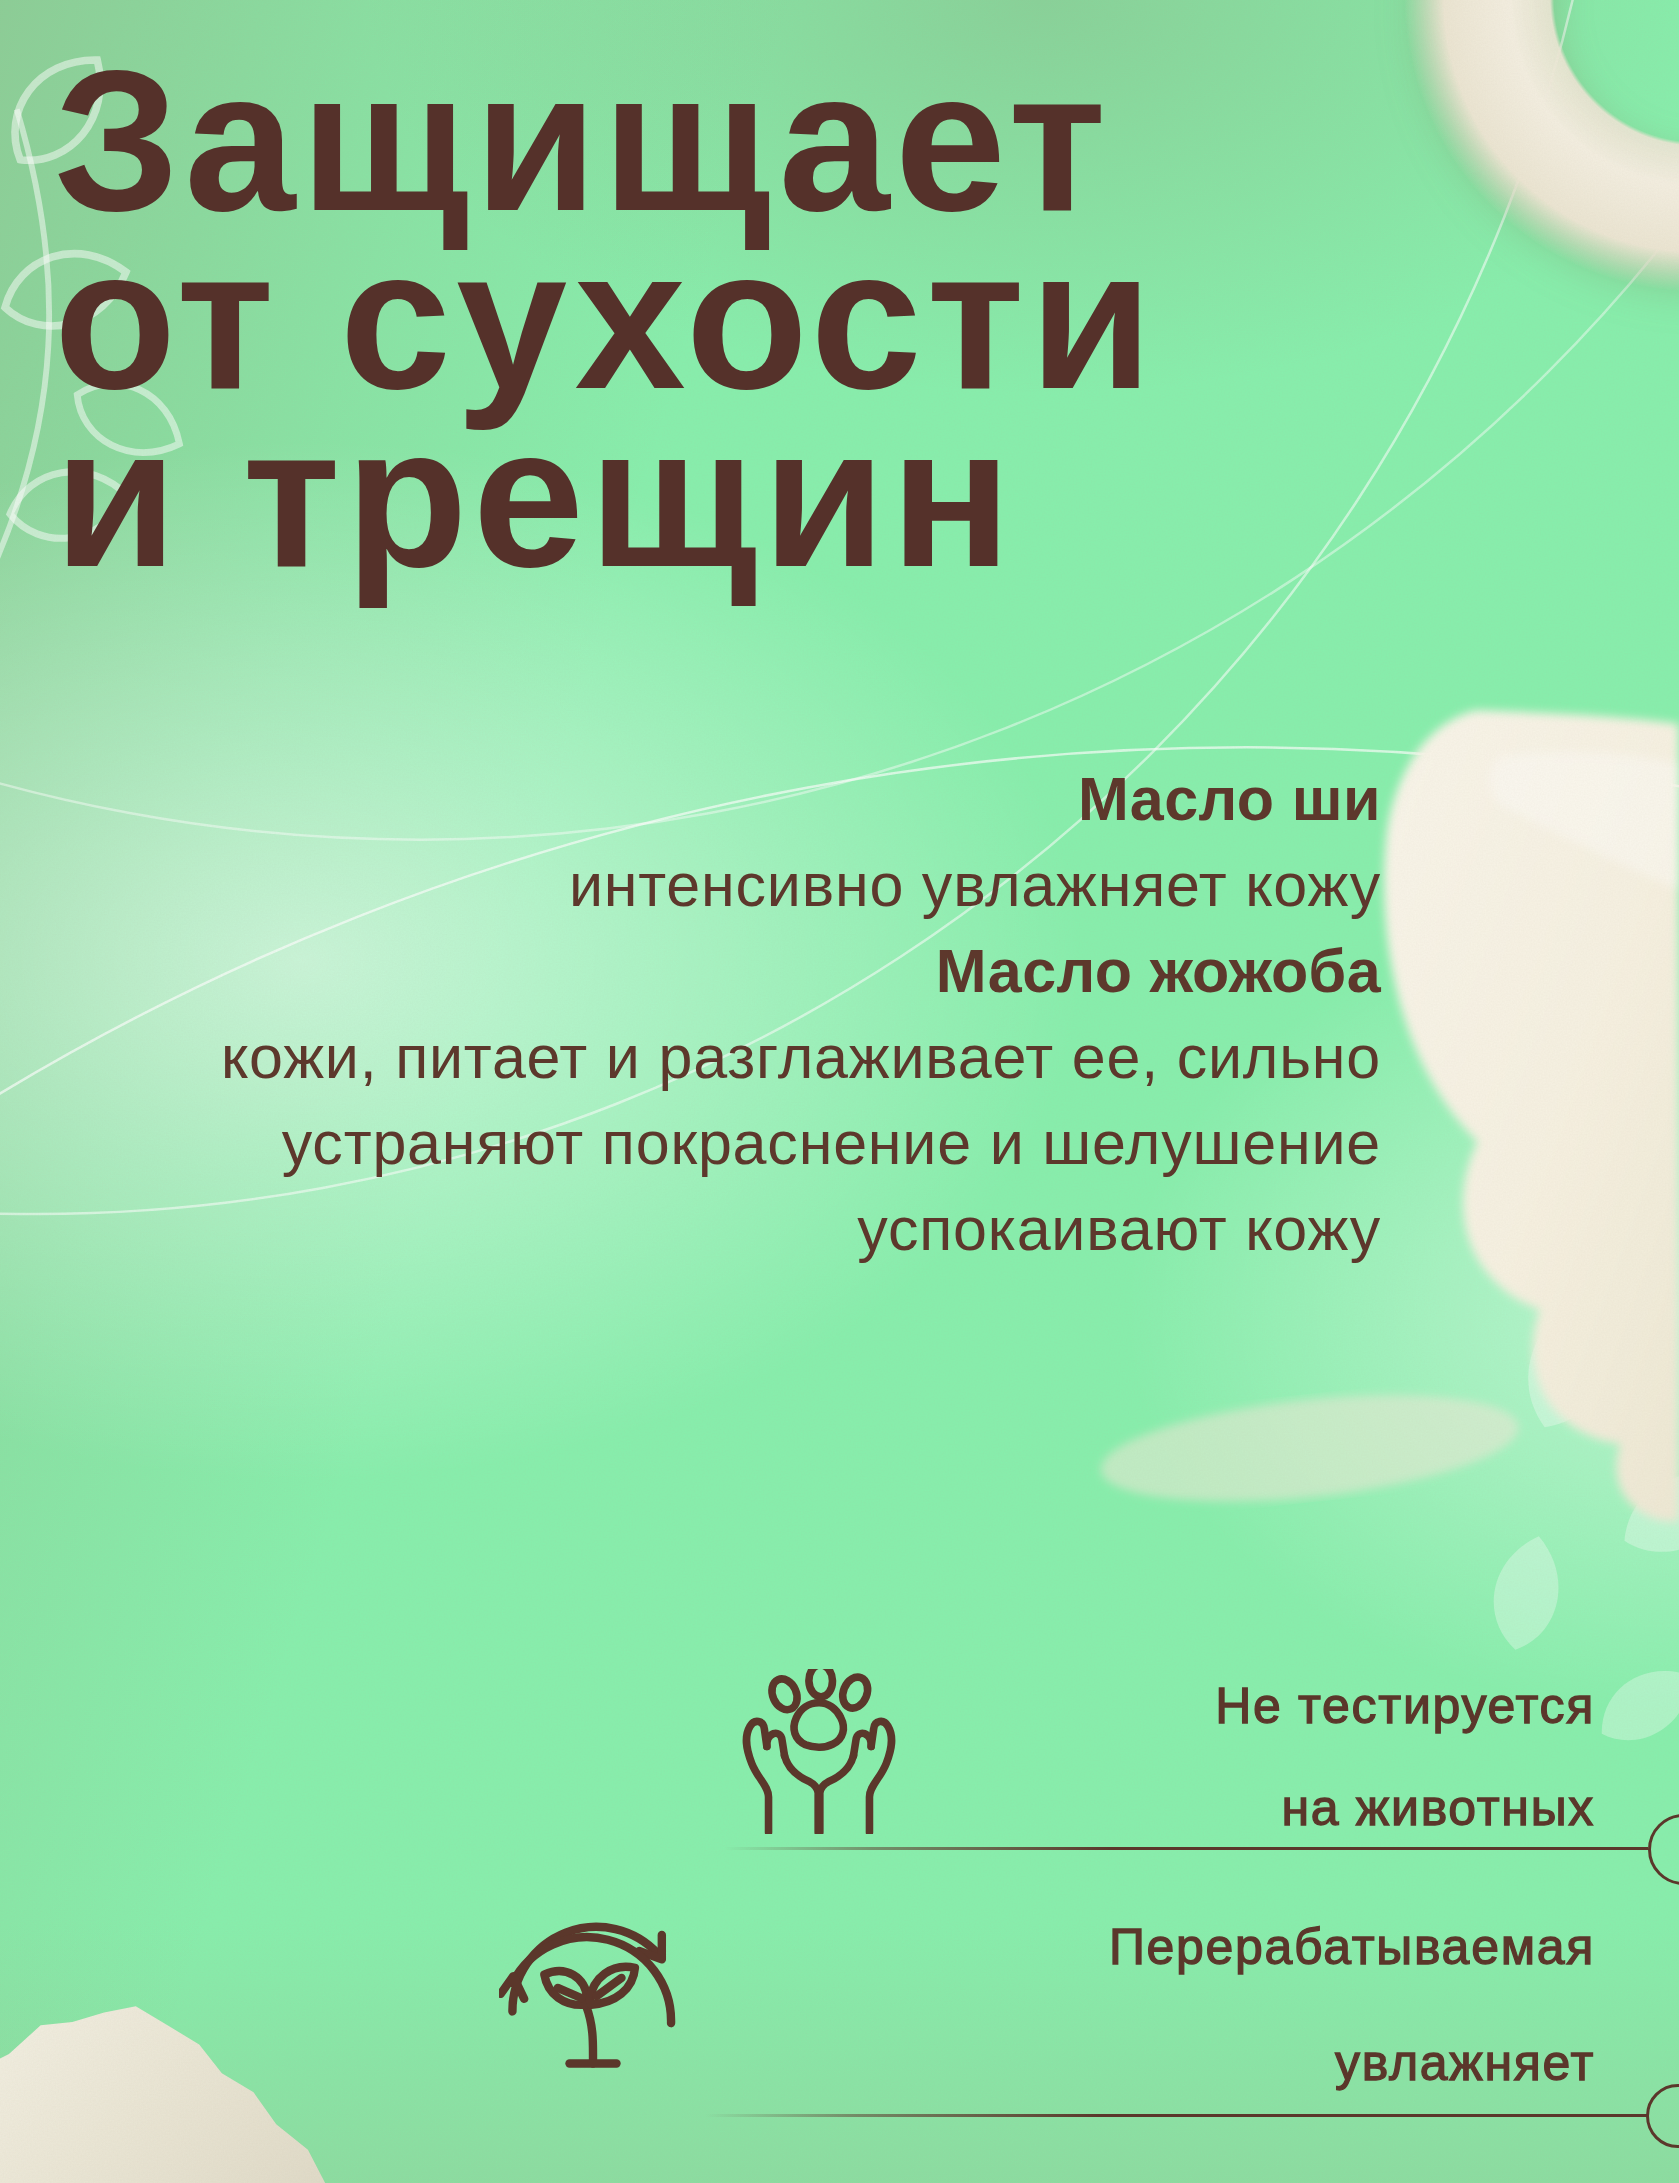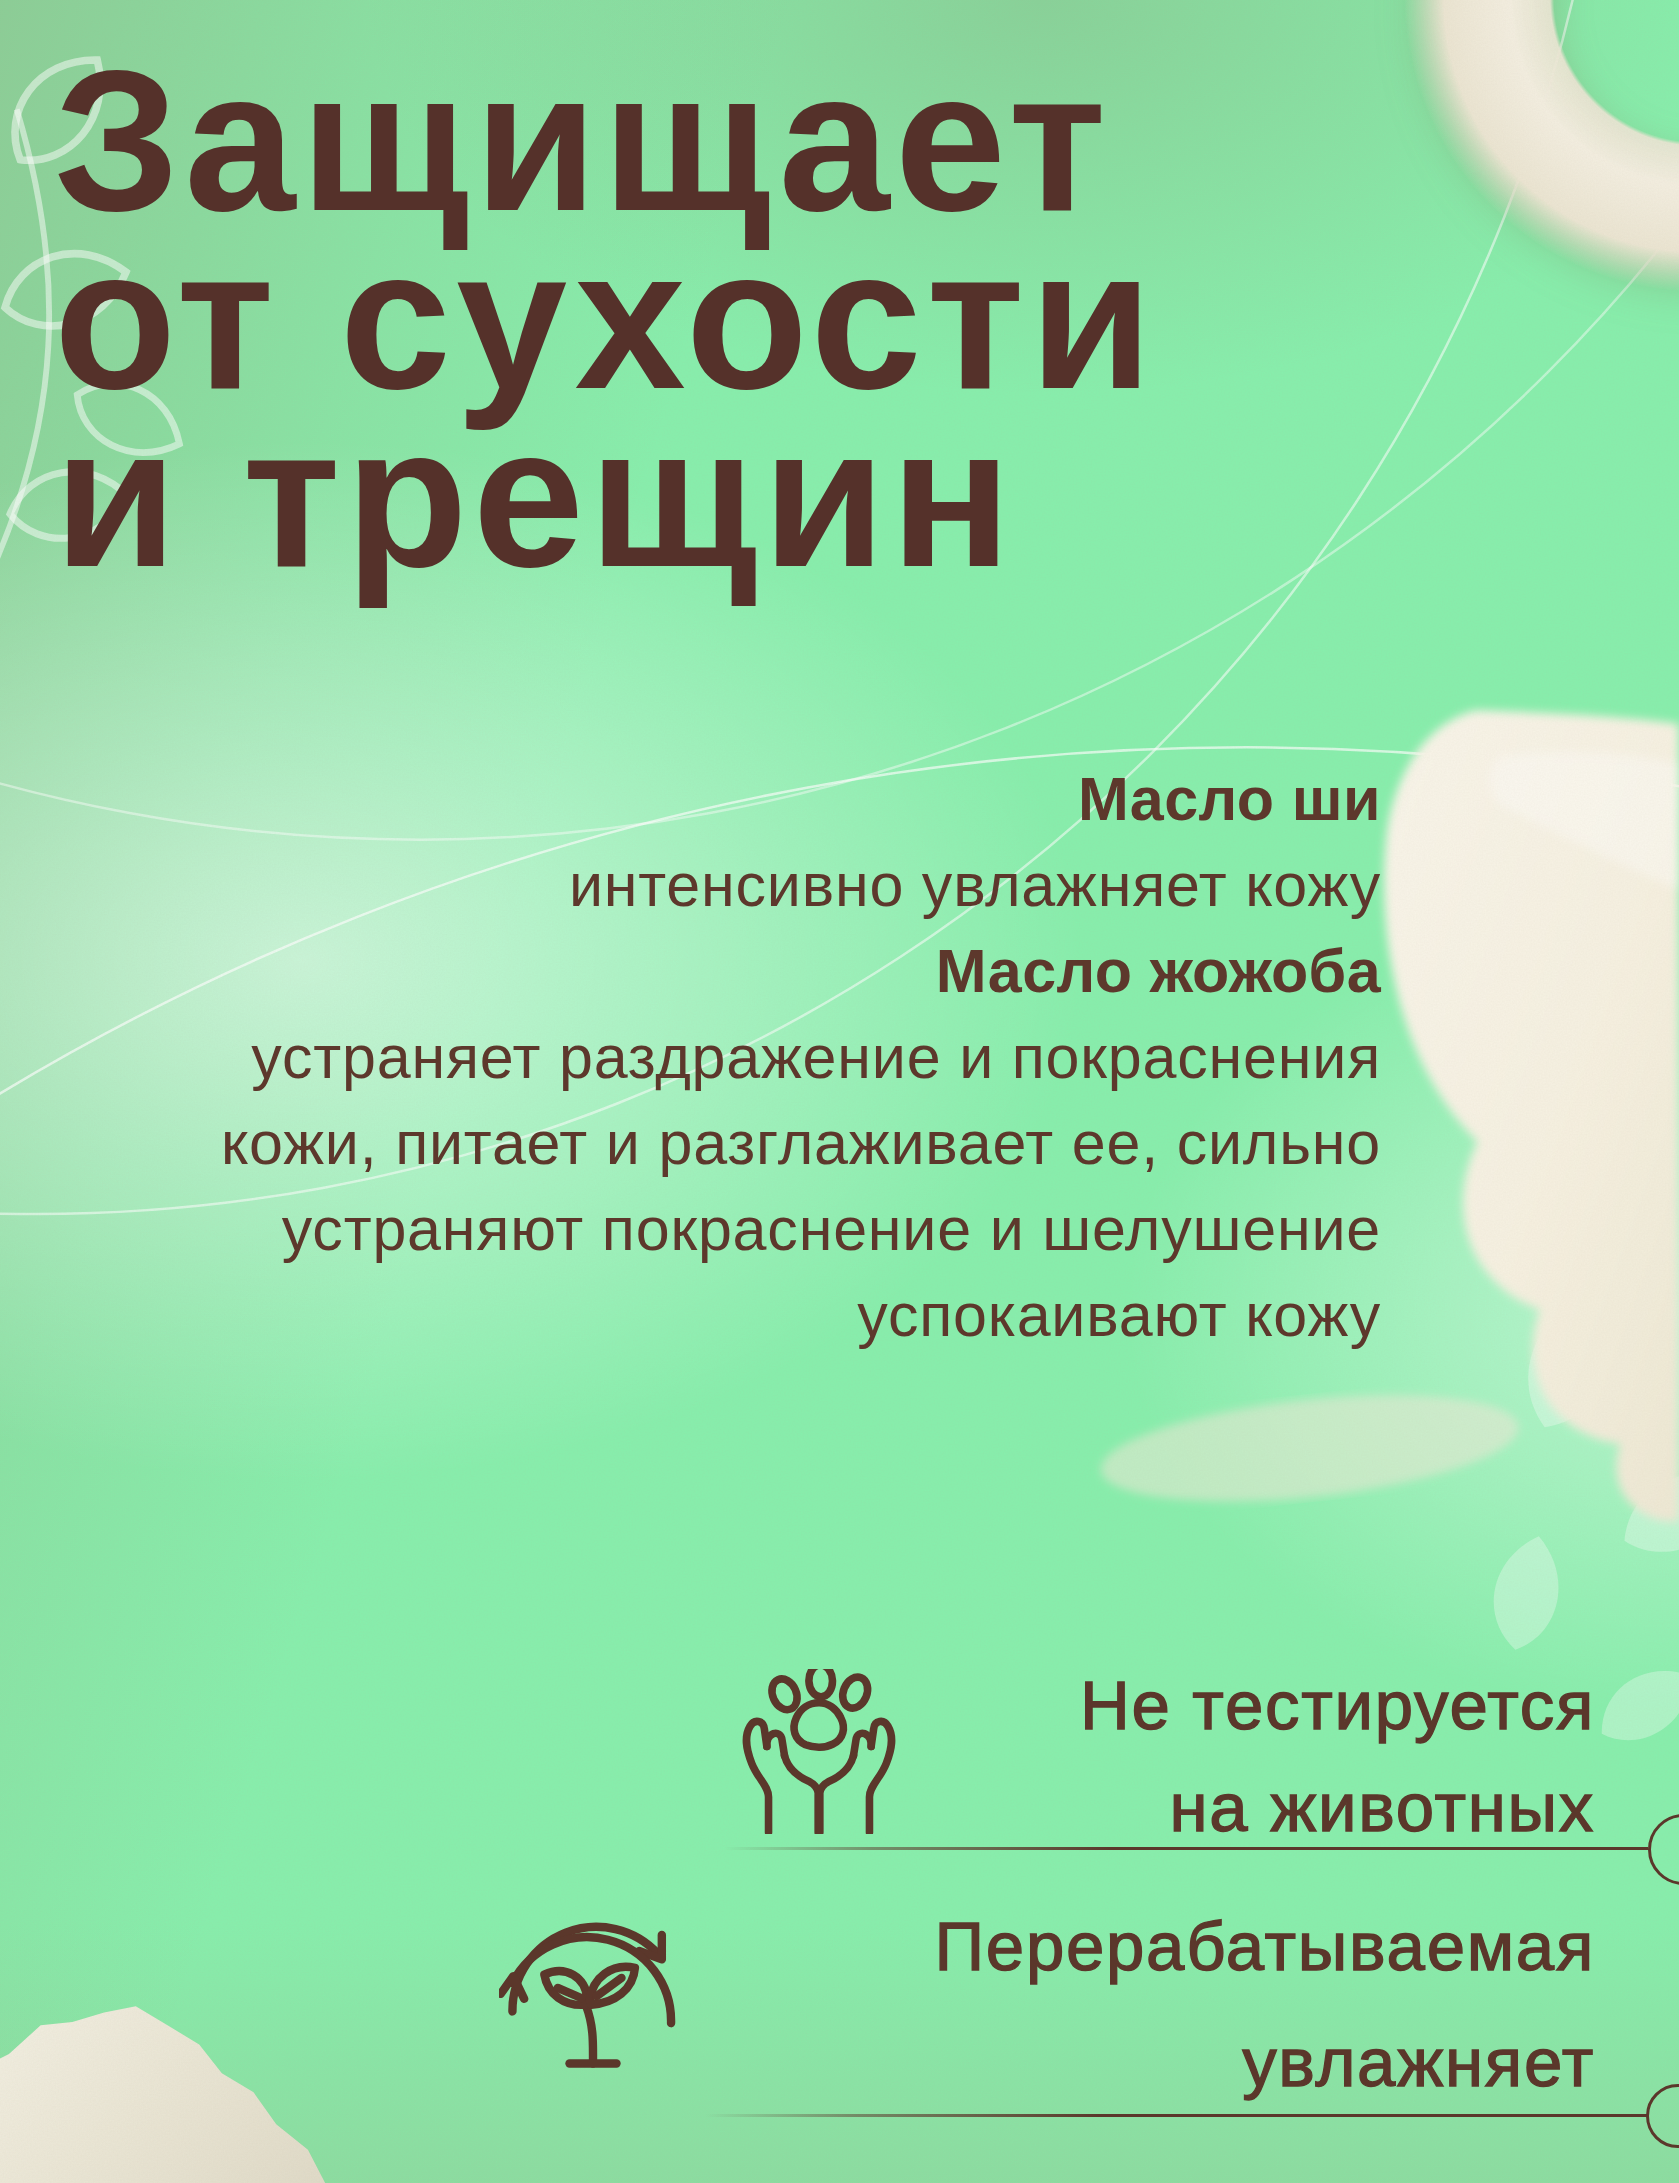--- a/index.html
+++ b/index.html
@@ -21,21 +21,21 @@
   .stone{position:absolute;left:-59px;top:1987px;width:453px;height:319px;
       background:linear-gradient(135deg,#f5f2e6 0%,#eae6d5 40%,#d8d2be 100%);
       clip-path:polygon(36% 8%,43% 6%,50% 12%,57% 18%,62% 27%,69% 33%,74% 43%,81% 51%,85% 62%,92% 70%,96% 82%,100% 92%,100% 100%,0 100%,0 34%,8% 26%,15% 21%,22% 12%,29% 11%);
       filter:drop-shadow(0 -5px 13.4px rgba(120,100,70,.20));}
   .title{position:absolute;left:54px;top:52px;margin:0;font-size:200px;line-height:178px;
       font-weight:700;letter-spacing:5px;color:#55312a;}
   .title span{display:block;}
   .ingredients{position:absolute;top:756px;right:298px;text-align:right;
       font-size:61px;line-height:86px;letter-spacing:0.8px;color:#5d382c;font-weight:400;}
   .ing.bold{font-weight:700;letter-spacing:0.4px;}
-  .badge-label{position:absolute;text-align:right;font-size:69px;font-weight:500;color:#5b372b;
+  .badge-label{position:absolute;text-align:right;font-size:50px;font-weight:500;color:#5b372b;
       -webkit-text-stroke:1.3px #5b372b;letter-spacing:1.7px;}
   .bl1{top:1655px;right:84px;line-height:102px;}
   .bl2{top:1889px;right:84px;line-height:116px;}
   .hr{position:absolute;height:3.4px;background:linear-gradient(90deg,rgba(91,55,43,0),rgba(91,55,43,.5) 16%,#5b372b 42%);}
   .hr1{left:724px;top:1847px;width:924px;}
   .hr2{left:705px;top:2114px;width:942px;}
   .endcircle{position:absolute;border:3.4px solid #5b372b;border-radius:50%;box-sizing:border-box;}
   .ec1{left:1648px;top:1814px;width:71px;height:71px;}
   .ec2{left:1646px;top:2084px;width:64px;height:64px;}
   .icon-svg{position:absolute;}
@@ -111,21 +111,20 @@
   <h1 class="title">
     <span>Защищает</span>
     <span>от сухости</span>
     <span>и трещин</span>
   </h1>
 
   <div class="ingredients">
     <div class="ing bold">Масло ши</div>
     <div class="ing">интенсивно увлажняет кожу</div>
     <div class="ing bold">Масло жожоба</div>
-    <div class="ing">устраняет раздражение и покраснения</div>
     <div class="ing">кожи, питает и разглаживает ее, сильно</div>
     <div class="ing">устраняют покраснение и шелушение</div>
     <div class="ing">успокаивают кожу</div>
   </div>
 
   <svg class="icon-svg paw-pos" width="180" height="165" viewBox="0 0 214 196">
     <g fill="none" stroke="#5b372b" stroke-width="9" stroke-linecap="round" stroke-linejoin="round">
       <ellipse cx="66" cy="30" rx="14" ry="19" transform="rotate(-24 66 30)"></ellipse>
       <ellipse cx="109" cy="14" rx="14" ry="19" transform="rotate(-2 109 14)"></ellipse>
       <ellipse cx="150" cy="28" rx="14" ry="19" transform="rotate(22 150 28)"></ellipse>

